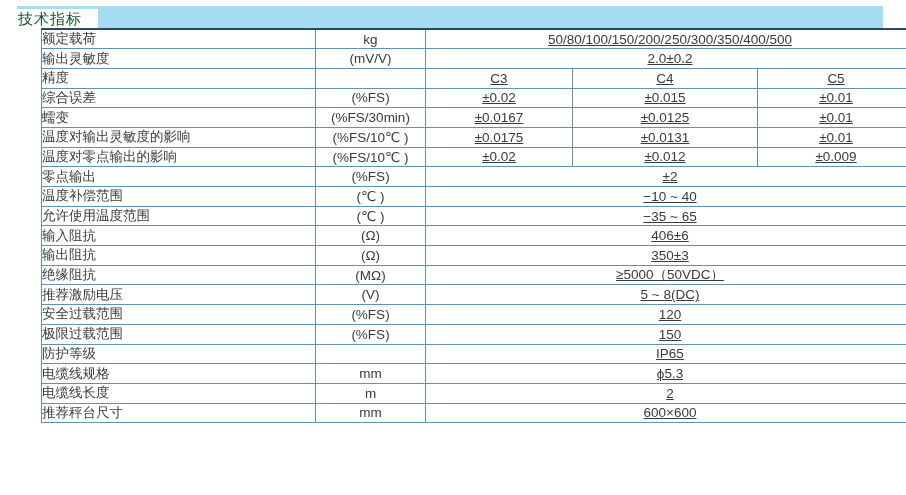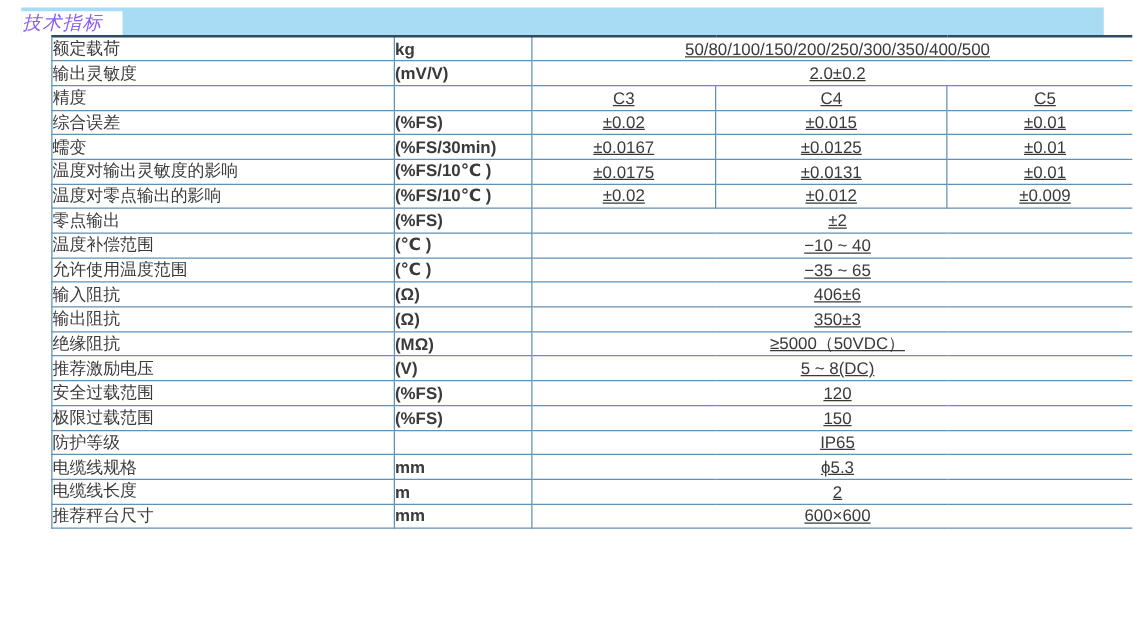--- a/index.html
+++ b/index.html
@@ -27,24 +27,23 @@
   
   .title {
     position: absolute;
     left: 17px;
     top: 9px;
     height: 19px;
     line-height: 19px;
     background: #ffffff;
     padding: 0 16px 0 1px;
     font-size: 15px;
-    color: #8b5cf6;
+    color: #14532d;
     letter-spacing: 1px;
     white-space: nowrap;
-    font-style: italic;
   }
   table.spec {
     position: absolute;
     left: 9px;
     top: 28px;
     width: 873px;
     border-collapse: collapse;
     table-layout: fixed;
     border-top: 2px solid #2e4a63;
     margin-left: 32px;
@@ -53,21 +52,21 @@
     border: 1px solid #6191b5;
     font-size: 13.5px;
     color: #3a3a3a;
     padding: 0;
     overflow: hidden;
     white-space: nowrap;
     background: #ffffff;
   }
   table.spec tr { height: 19.7px; }
   td.label { text-align: left; padding-left: 6px; }
-  td.unit  { text-align: left; font-weight: bold; }
+  td.unit  { text-align: center; }
   td.val   { text-align: center; text-decoration: underline; }
 </style>
 </head>
 <body>
 
 <div class="page">
   <div class="ribbon"></div>
   <div class="title">技术指标</div>
 
   <table class="spec">

